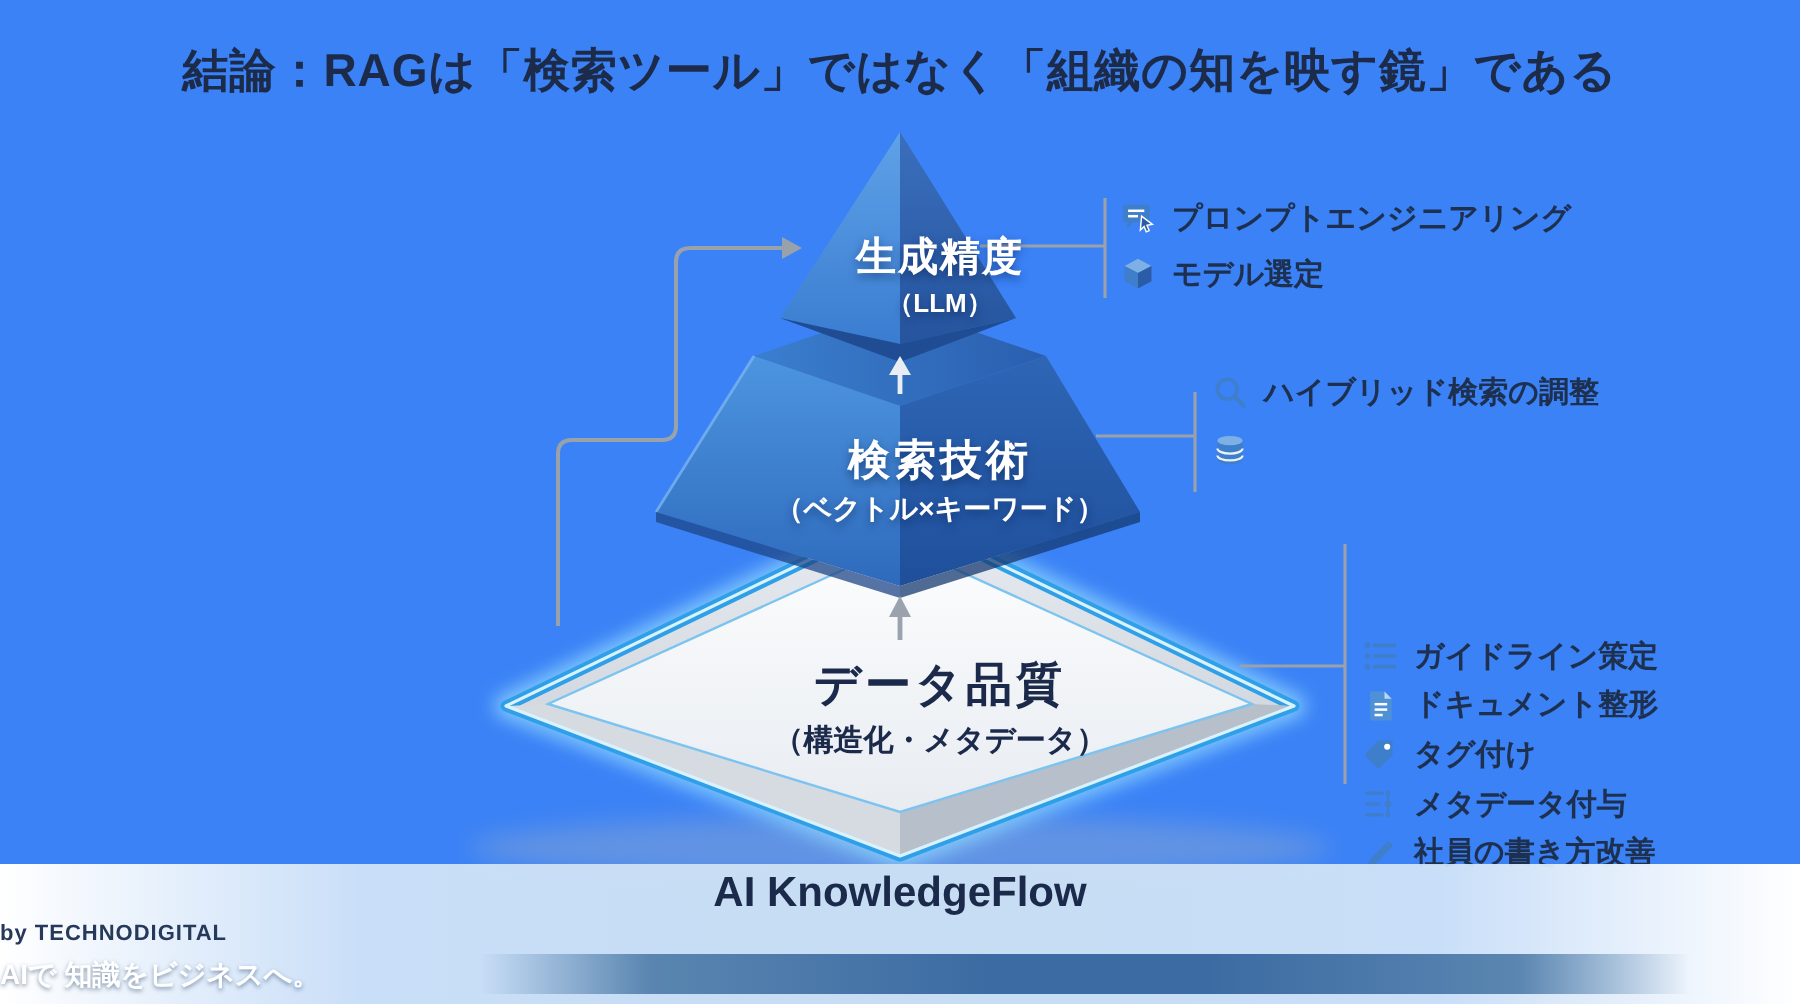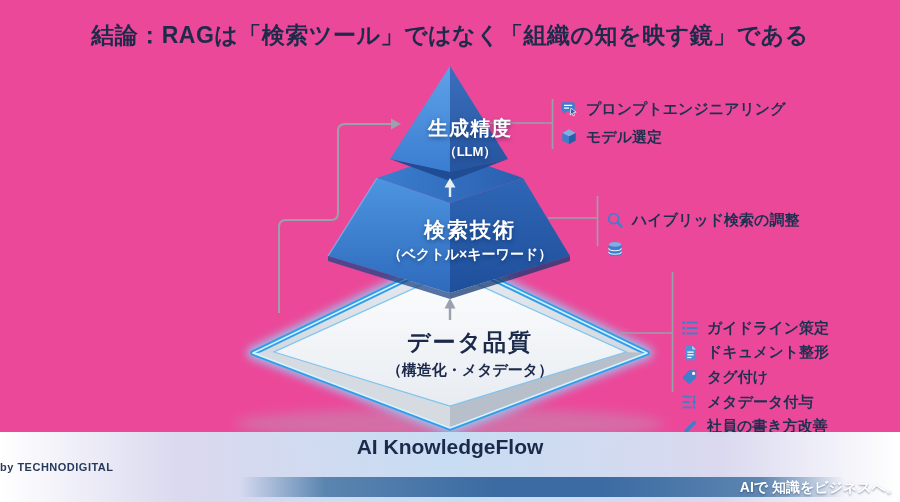--- a/index.html
+++ b/index.html
@@ -1,17 +1,17 @@
 <!DOCTYPE html>
 <html><head>
 <meta charset="utf-8">
 <style>
   html,body{margin:0;padding:0;background:#fff;}
   #stage{
-    position:relative;width:900px;height:502px;overflow:hidden;background:#ec4899;
+    position:relative;width:900px;height:502px;overflow:hidden;background:#3b82f6;
     font-family:"Liberation Sans","DejaVu Sans",sans-serif;
   }
   .abs{position:absolute;}
   
   .title{
     left:0;top:20px;width:100%;text-align:center;
     font-size:23px;font-weight:800;color:#1c2b4a;letter-spacing:.5px;
   }
   
   .tier-label{left:470px;transform:translateX(-50%);text-align:center;white-space:nowrap;}
@@ -27,40 +27,40 @@
   .lbl-bot .main{font-size:23px;letter-spacing:2px;}
   .lbl-bot .sub{font-size:15px;margin-top:3px;}
   
   .anno-group{display:flex;flex-direction:column;}
   .anno-row{display:flex;align-items:center;gap:8px;white-space:nowrap;}
   .anno-row .ic{width:18px;height:18px;flex:0 0 18px;display:flex;align-items:center;justify-content:center;}
   .anno-row .ic svg{width:18px;height:18px;display:block;}
   .anno-label{font-size:15px;font-weight:700;color:#1e3050;}
   .grp-generation{left:560px;top:99px;gap:8px;}
   .grp-generation .anno-row{height:20px;}
-  .grp-search{left:606px;top:210px;gap:9px;}
+  .grp-search{left:606px;top:186px;gap:9px;}
   .grp-search .anno-row{height:20px;}
   .grp-data{left:681px;top:275px;gap:4.7px;margin-top:43px;}
   .grp-data .anno-row{height:20px;}
   
   .footer-band{
     left:0;top:432px;width:900px;height:70px;
     background:
       linear-gradient(90deg, rgba(255,255,255,1) 0%, rgba(216,232,248,.9) 20%,
       rgba(199,221,243,1) 50%, rgba(216,232,248,.9) 80%, rgba(255,255,255,1) 100%);
   }
   .footer-brand{left:0;top:435px;width:100%;text-align:center;font-size:21px;font-weight:800;color:#1b2a4a;}
   .footer-byline{left:0;top:461px;width:100%;text-align:left;font-size:11px;font-weight:700;color:#27395a;letter-spacing:.5px;}
   .footer-strip{
     left:240px;top:477px;width:605px;height:20px;
     background:linear-gradient(90deg, rgba(70,118,164,0) 0%, rgba(70,118,164,.85) 14%,
       #3c6ba3 42%, #3c6ba3 60%, rgba(70,118,164,.85) 86%, rgba(70,118,164,0) 100%);
   }
   .footer-tagline{
-    left:0;top:479px;width:100%;text-align:right;
+    left:0;top:479px;width:100%;text-align:left;
     font-size:14px;font-weight:700;color:#fff;text-shadow:0 1px 2px rgba(20,50,90,.5);
   }
   svg{overflow:visible;}
 </style>
 </head>
 <body>
 
 <div id="stage">
 
   <div class="abs title">結論：RAGは「検索ツール」ではなく「組織の知を映す鏡」である</div>

